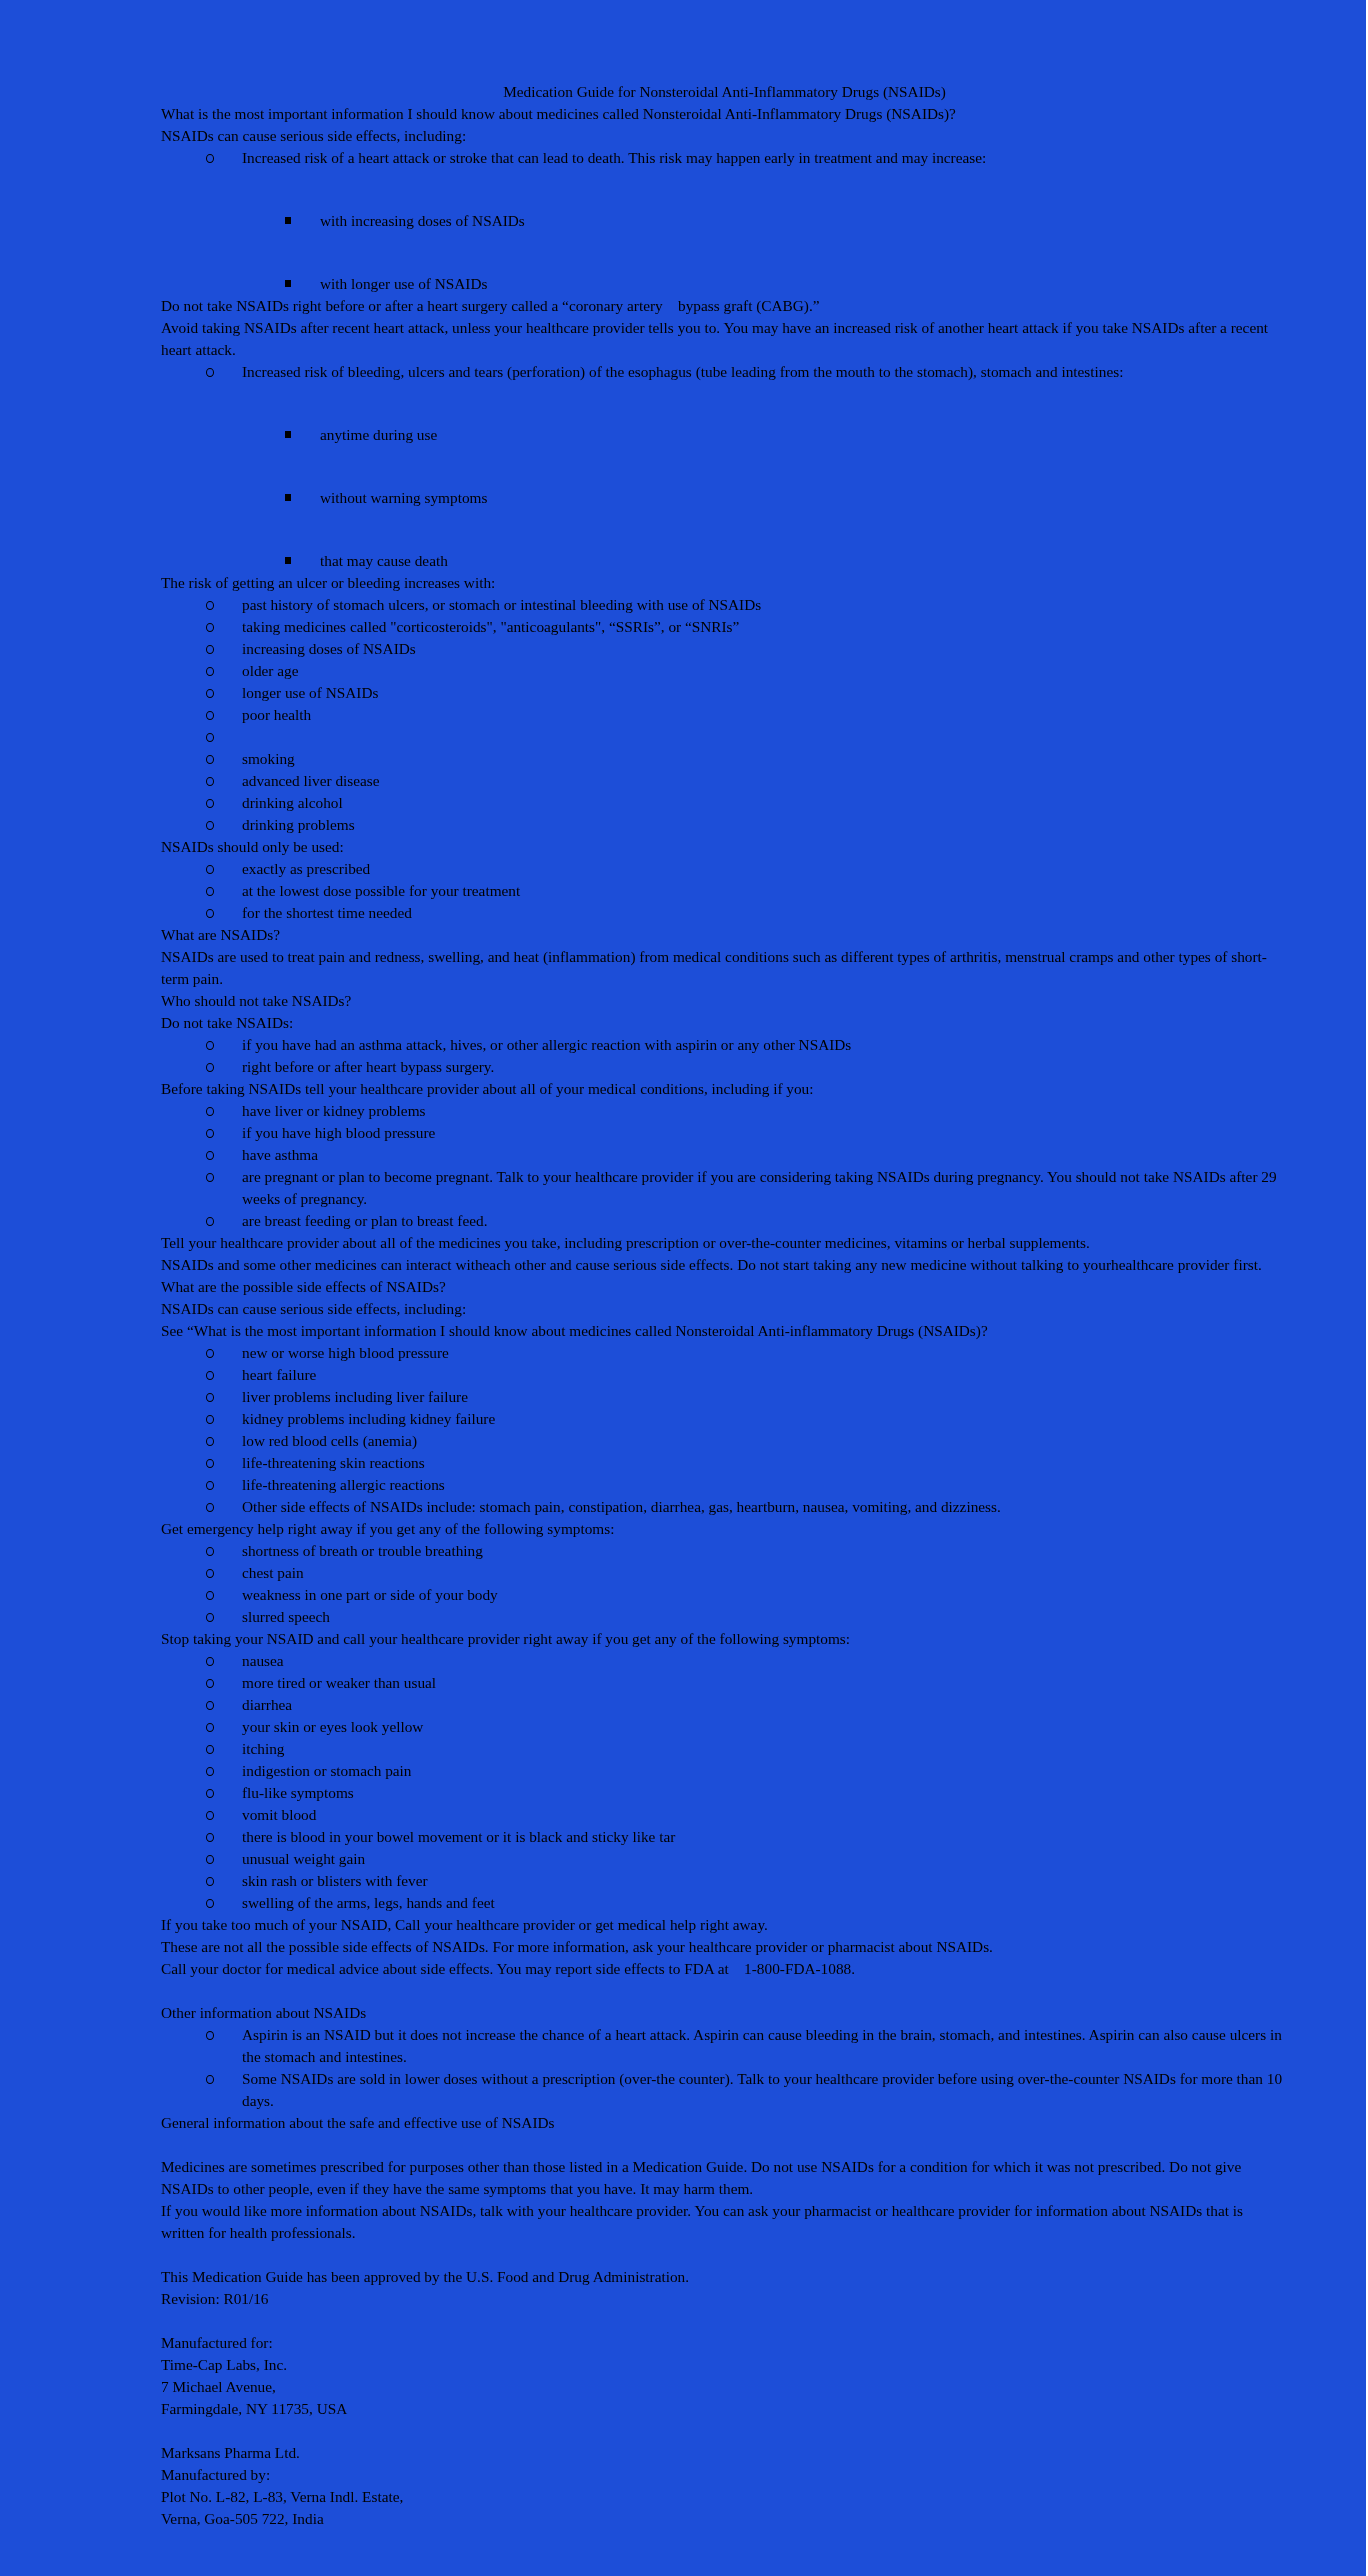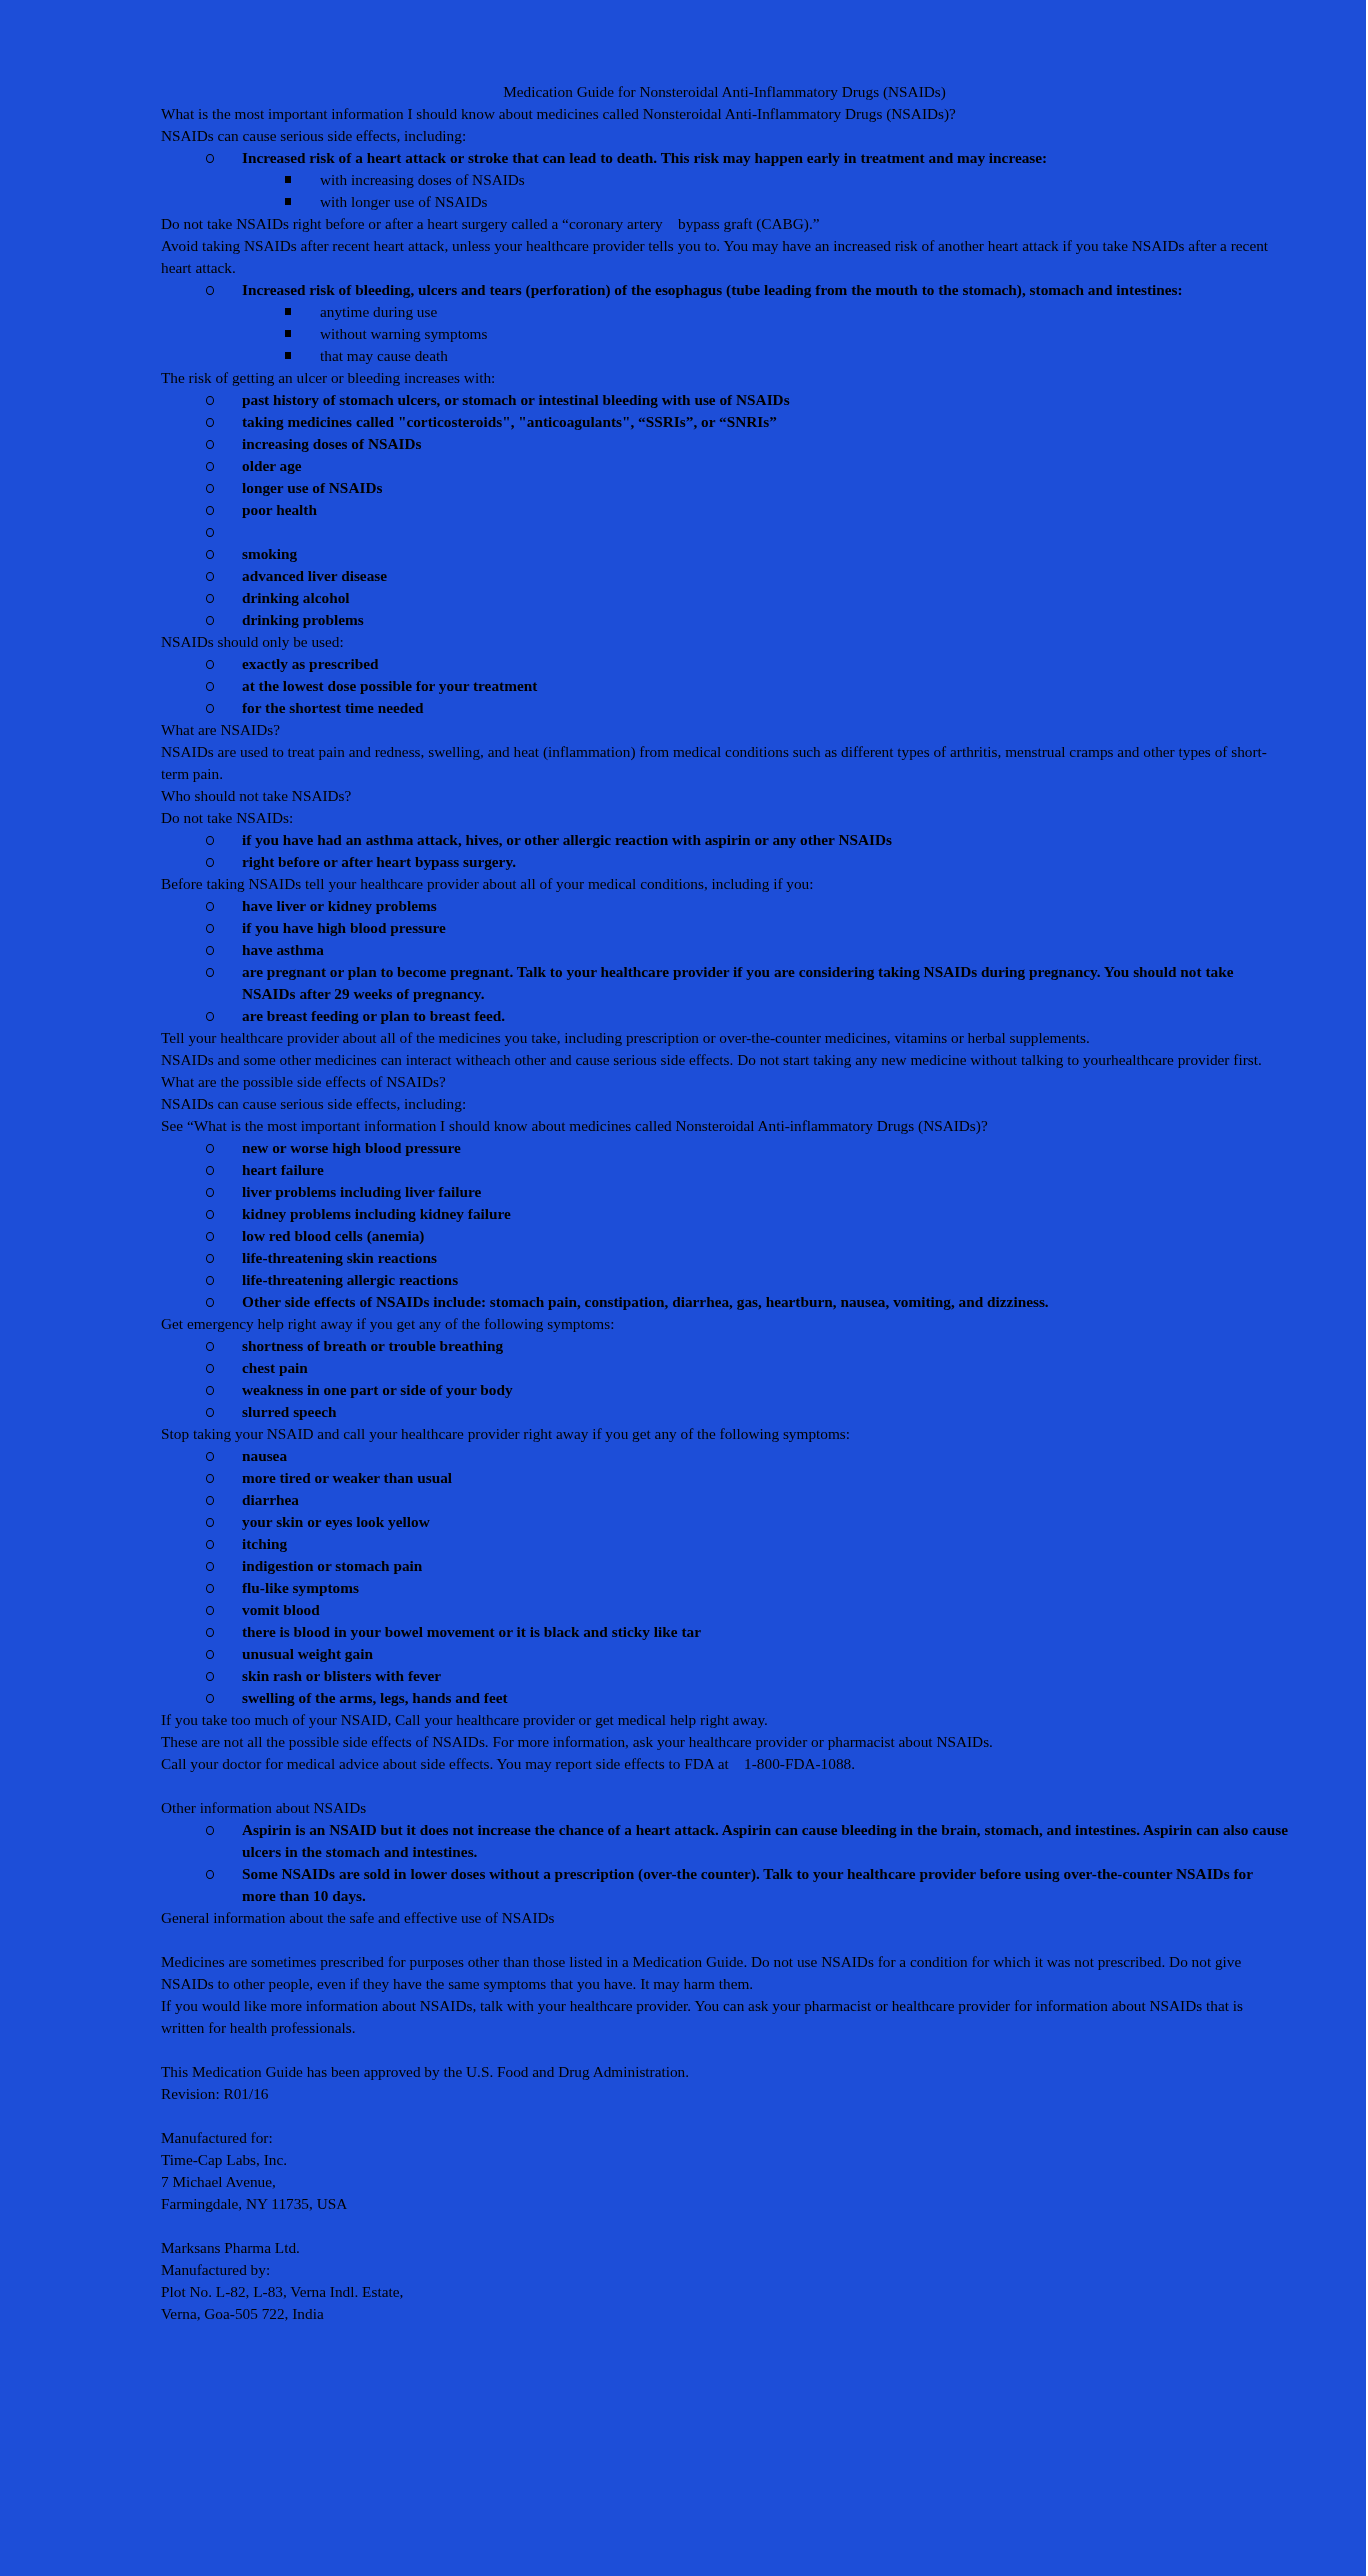--- a/index.html
+++ b/index.html
@@ -30,25 +30,25 @@
   }
   .line.title {
     text-align: center;
   }
   .line.blank {
     height: 22px;
   }
   .line.li {
     padding-left: 81px;
     min-height: 22px;
-    font-weight: bold;
   }
   .line.li2 {
     padding-left: 159px;
     min-height: 22px;
+    margin-top: 41px;
   }
   .bullet {
     position: absolute;
     display: block;
   }
   .bullet.circle {
     left: 45px;
     top: 7.2px;
     width: 6.4px;
     height: 7.2px;

